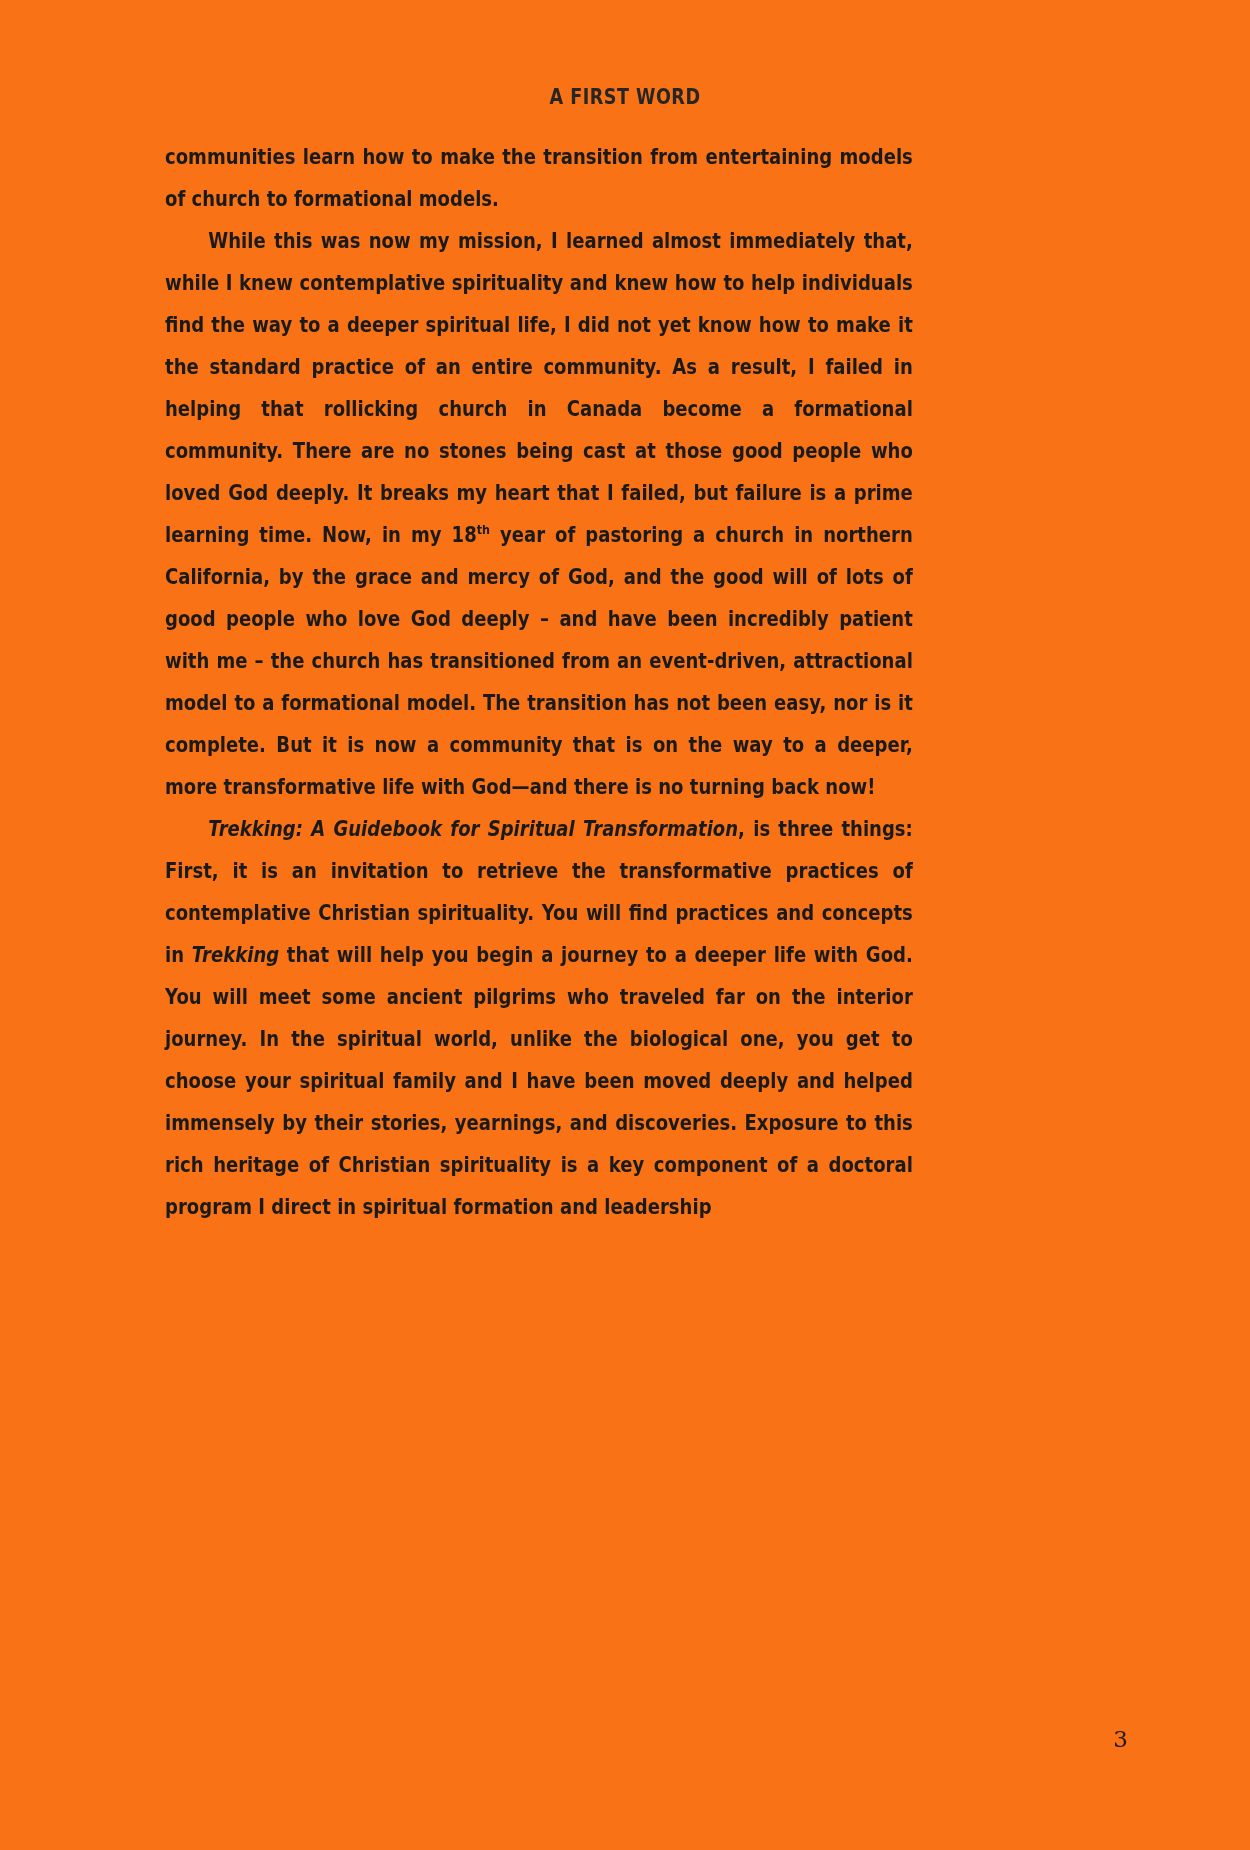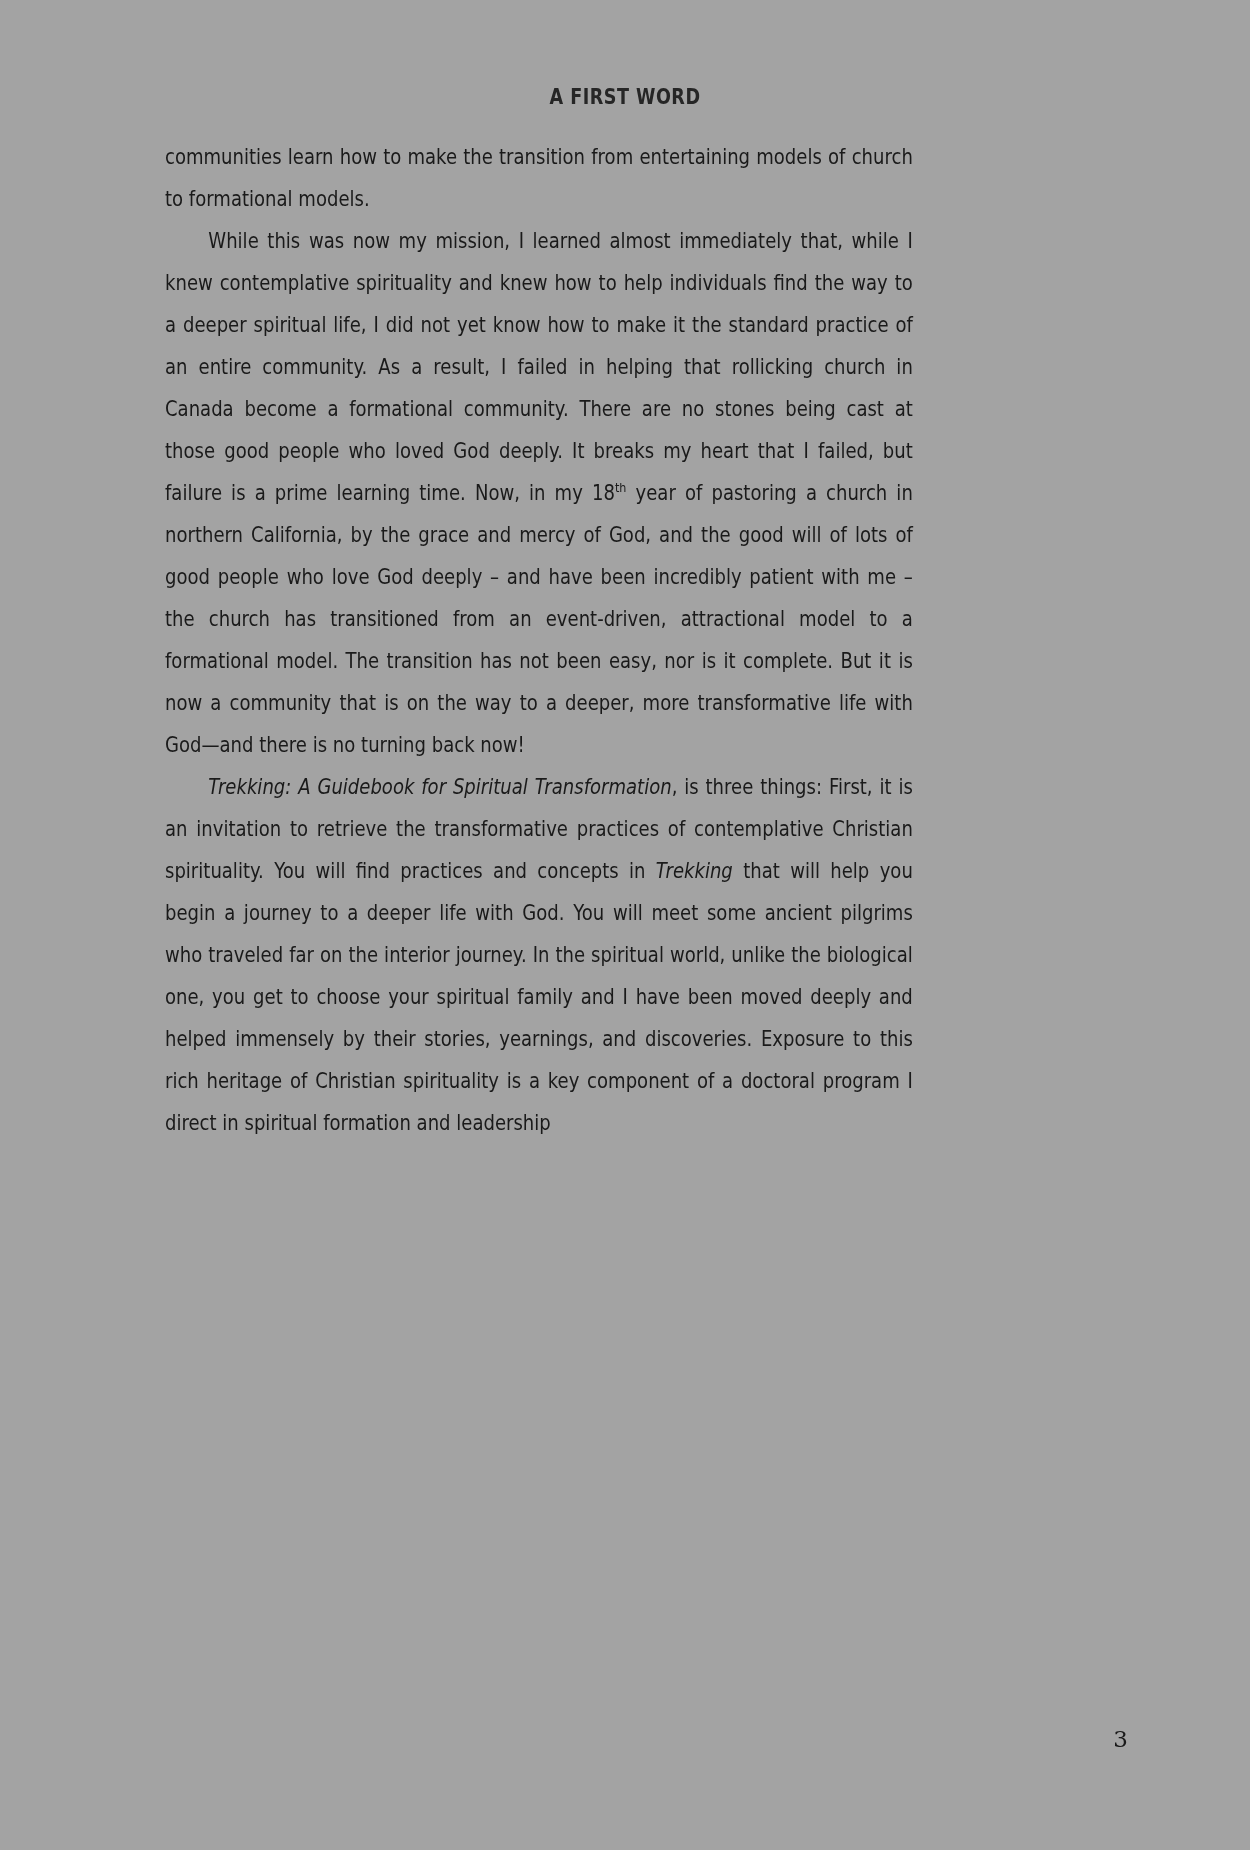--- a/index.html
+++ b/index.html
@@ -15,21 +15,21 @@
     font-family: "DejaVu Sans", sans-serif;
     color: #1a1a1a;
   }
 
   .page {
     position: absolute;
     left: 0;
     top: 0;
     width: 1250px;
     height: 1850px;
-    background: #a3a3a3;
+    background: #f97316;
   }
 
   .running-head {
     position: absolute;
     left: 0;
     top: 84px;
     width: 1250px;
     text-align: center;
     font-family: "DejaVu Sans", sans-serif;
     font-weight: bold;
@@ -38,20 +38,21 @@
     color: #262626;
     transform: scaleX(0.80);
     transform-origin: center top;
   }
 
   .text-block {
     position: absolute;
     left: 165px;
     top: 136px;
     width: 748px;
+    font-weight: bold;
   }
 
   p.body {
     margin: 0;
     font-family: "DejaVu Sans", sans-serif;
     font-size: 20.4px;
     line-height: 42px;
     text-align: justify;
     text-justify: inter-word;
     color: #1a1a1a;

